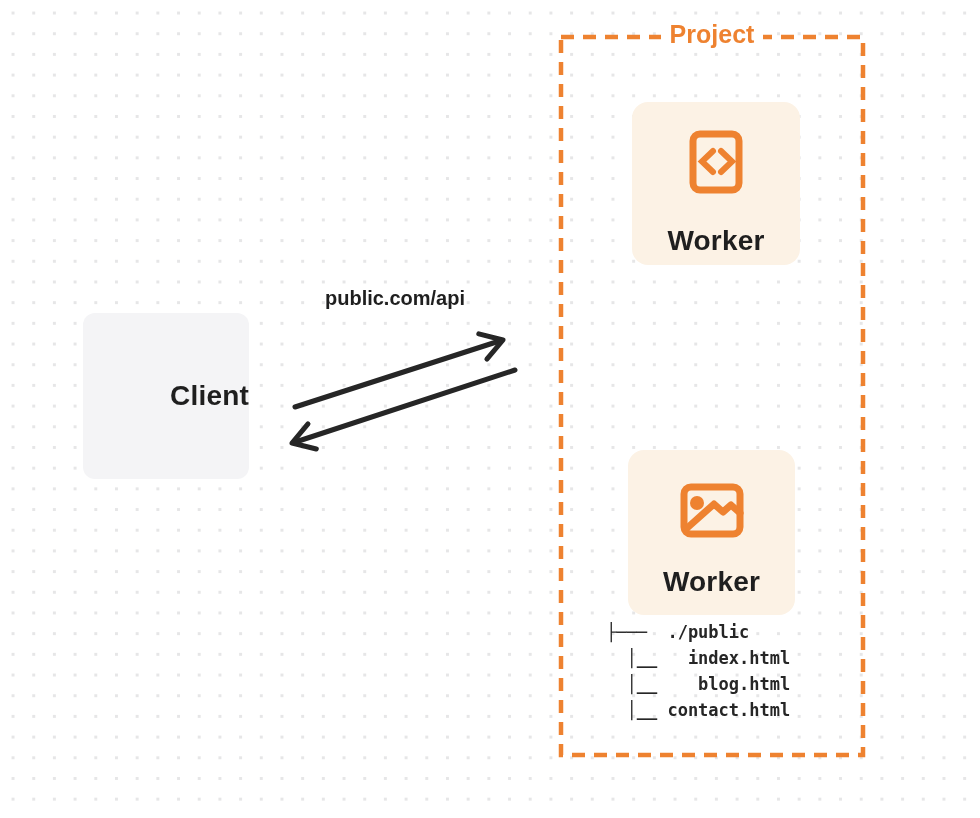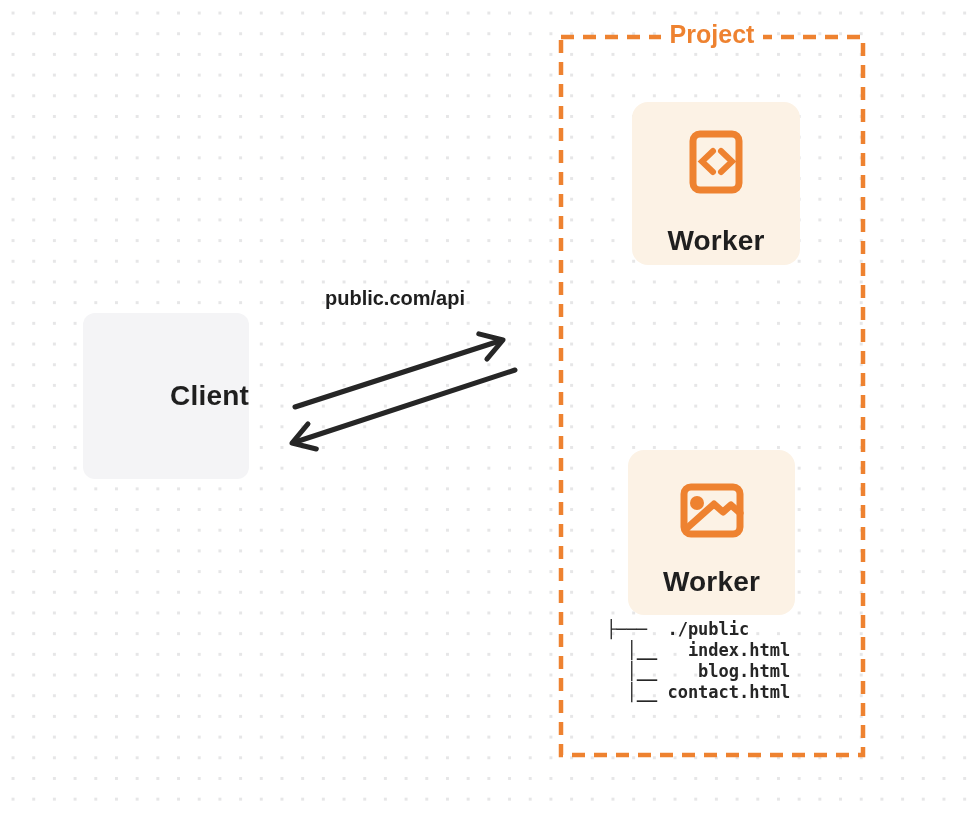--- a/index.html
+++ b/index.html
@@ -51,21 +51,21 @@
   .card .label{
     font-size:28px;font-weight:700;color:#1f1f1f;letter-spacing:.2px;
   }
   .worker-card .label{margin-top:27px;}
   .assets-card .label{margin-top:24px;}
   .icon-box{display:block;}
 
   .file-tree{
     left:606px;top:619px;margin:0;z-index:2;position:absolute;
     font-family:"DejaVu Sans Mono","Liberation Mono",monospace;
-    font-size:17px;line-height:21px;font-weight:700;color:#262626;
+    font-size:17px;line-height:26px;font-weight:700;color:#262626;
     white-space:pre;
   }
 </style>
 </head>
 <body>
 
 <div class="canvas">
 
   <svg class="diagram-svg" width="980" height="818" viewBox="0 0 980 818">
 

